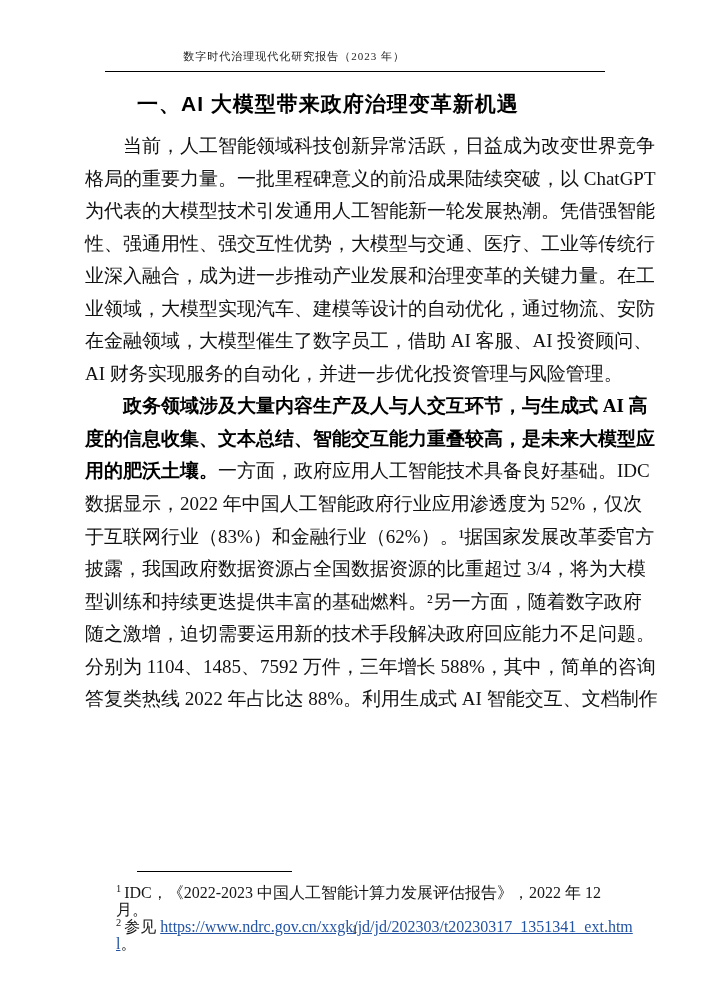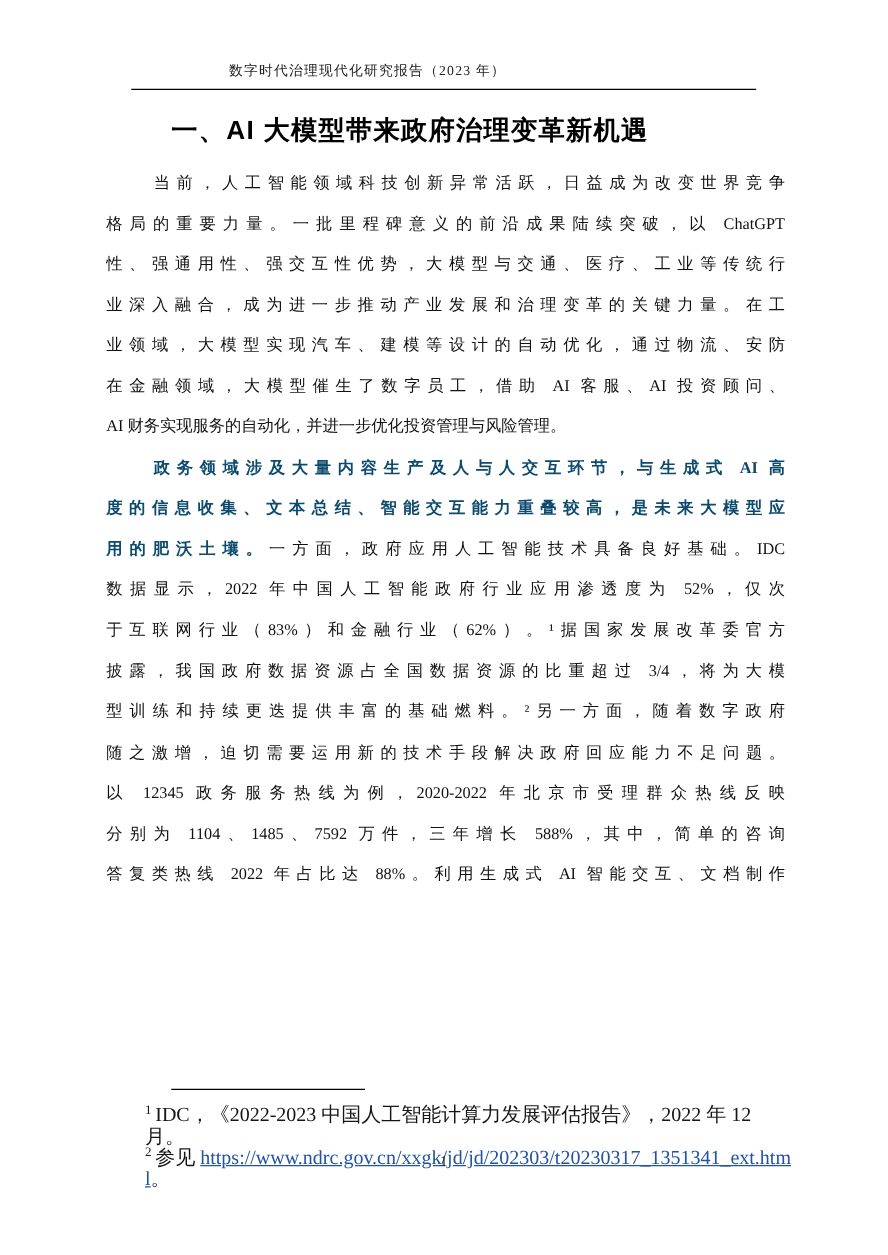--- a/index.html
+++ b/index.html
@@ -23,30 +23,30 @@
   }
   
   .section-title{
     position:absolute;top:90px;left:137px;width:520px;
     font-family:"Liberation Sans", sans-serif;
     font-weight:bold;font-size:21px;letter-spacing:1px;color:#000;
   }
   
   .body-block{
     position:absolute;top:130px;left:85px;width:543px;
-    font-size:13px;color:#111;
+    font-size:19px;color:#111;
   }
   .bline{
     height:32.55px;line-height:32.55px;
     text-align:justify;text-align-last:justify;
     white-space:nowrap;
   }
   .bline.lastline{text-align-last:left;}
   .bline.indent{text-indent:38px;}
-  .b{font-weight:bold;color:#0c4a6e;}
+  .b{font-weight:bold;color:#000000;}
   
   .footnote-rule{
     position:absolute;top:871px;left:137px;width:155px;height:0;
     border-top:1.5px solid #000;
   }
   .footnotes{
     position:absolute;top:884px;left:116px;width:520px;
     font-size:16px;line-height:17px;color:#161616;
   }
   .footnotes sup{font-size:0.65em;line-height:0;margin-right:3px;}
@@ -66,35 +66,35 @@
 
   <div class="running-header">数字时代治理现代化研究报告（2023 年）</div>
   <div class="header-rule"></div>
 
   <div class="section-title">一、AI 大模型带来政府治理变革新机遇</div>
 
   <div class="body-block">
 
     <div class="bline indent">当前，人工智能领域科技创新异常活跃，日益成为改变世界竞争</div>
     <div class="bline">格局的重要力量。一批里程碑意义的前沿成果陆续突破，以 ChatGPT</div>
+    <div class="bline">为代表的大模型技术引发通用人工智能新一轮发展热潮。凭借强智能</div>
     <div class="bline">性、强通用性、强交互性优势，大模型与交通、医疗、工业等传统行</div>
     <div class="bline">业深入融合，成为进一步推动产业发展和治理变革的关键力量。在工</div>
     <div class="bline">业领域，大模型实现汽车、建模等设计的自动优化，通过物流、安防</div>
     <div class="bline">在金融领域，大模型催生了数字员工，借助 AI 客服、AI 投资顾问、</div>
     <div class="bline lastline">AI 财务实现服务的自动化，并进一步优化投资管理与风险管理。</div>
 
     <div class="bline indent b">政务领域涉及大量内容生产及人与人交互环节，与生成式 AI 高</div>
     <div class="bline b">度的信息收集、文本总结、智能交互能力重叠较高，是未来大模型应</div>
     <div class="bline"><span class="b">用的肥沃土壤。</span><span>一方面，政府应用人工智能技术具备良好基础。IDC</span></div>
     <div class="bline">数据显示，2022 年中国人工智能政府行业应用渗透度为 52%，仅次</div>
     <div class="bline">于互联网行业（83%）和金融行业（62%）。¹据国家发展改革委官方</div>
     <div class="bline">披露，我国政府数据资源占全国数据资源的比重超过 3/4，将为大模</div>
     <div class="bline">型训练和持续更迭提供丰富的基础燃料。²另一方面，随着数字政府</div>
     <div class="bline">随之激增，迫切需要运用新的技术手段解决政府回应能力不足问题。</div>
-    <div class="bline">以 12345 政务服务热线为例，2020-2022 年北京市受理群众热线反映</div>
     <div class="bline">分别为 1104、1485、7592 万件，三年增长 588%，其中，简单的咨询</div>
     <div class="bline">答复类热线 2022 年占比达 88%。利用生成式 AI 智能交互、文档制作</div>
   </div>
 
   <div class="footnote-rule"></div>
 
   <div class="footnotes">
     <div><sup>1</sup><span>IDC，《2022-2023 中国人工智能计算力发展评估报告》，2022 年 12 月。</span></div>
     <div><sup>2</sup><span>参见 </span><a class="fn-link">https://www.ndrc.gov.cn/xxgk/jd/jd/202303/t20230317_1351341_ext.html</a><span>。</span></div>
   </div>

